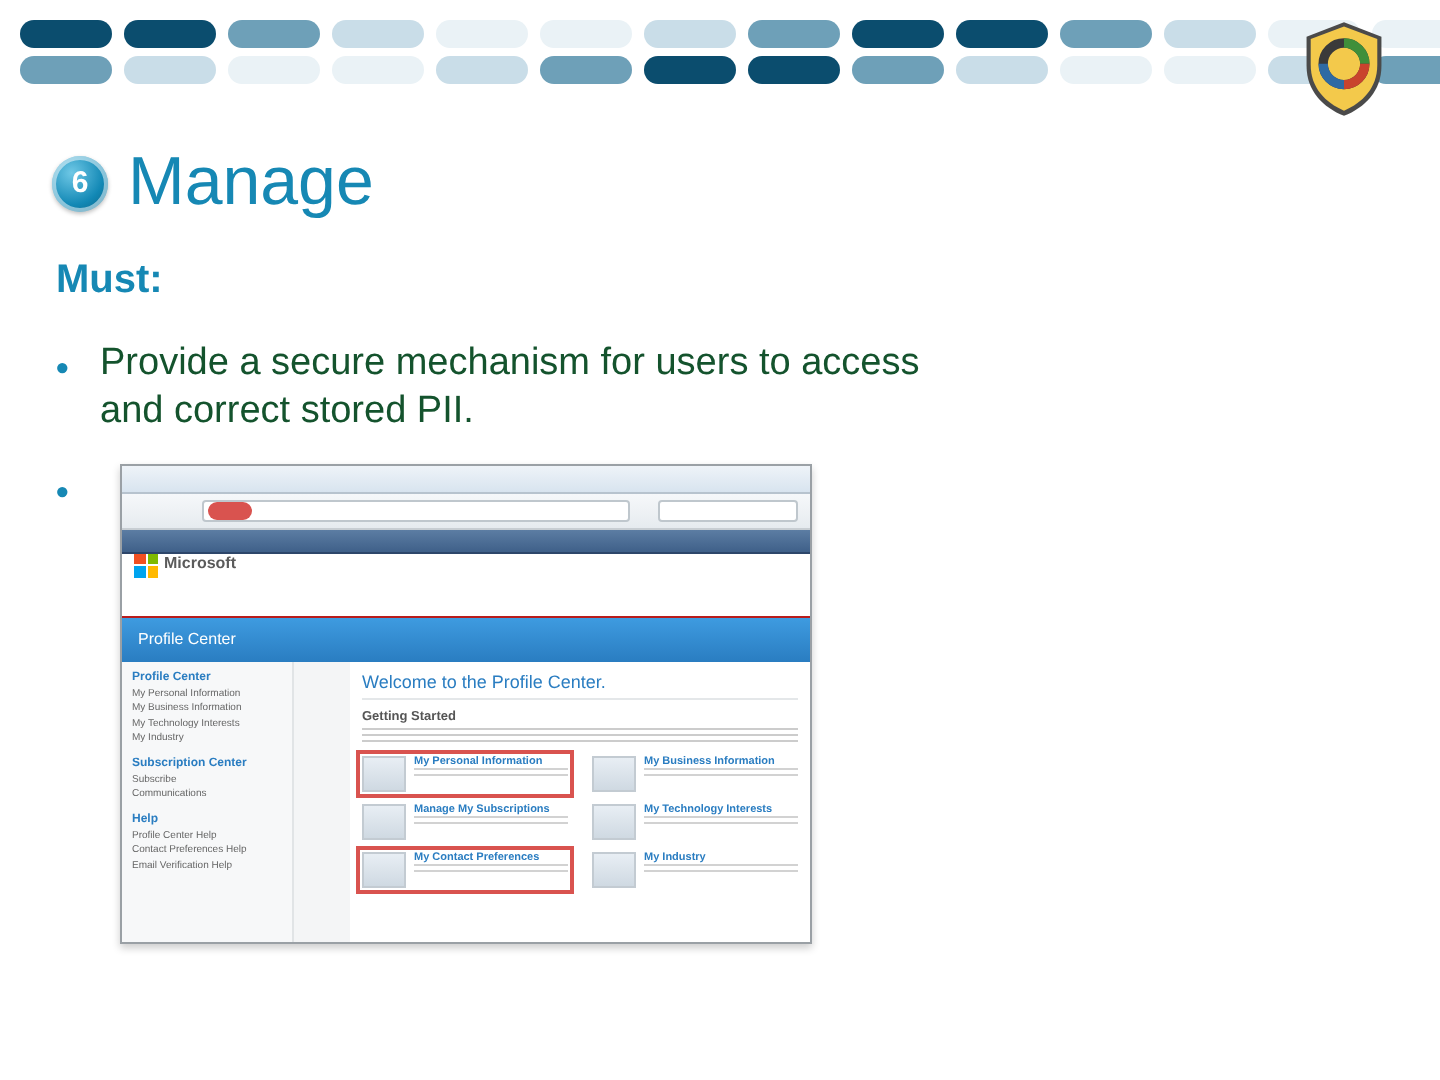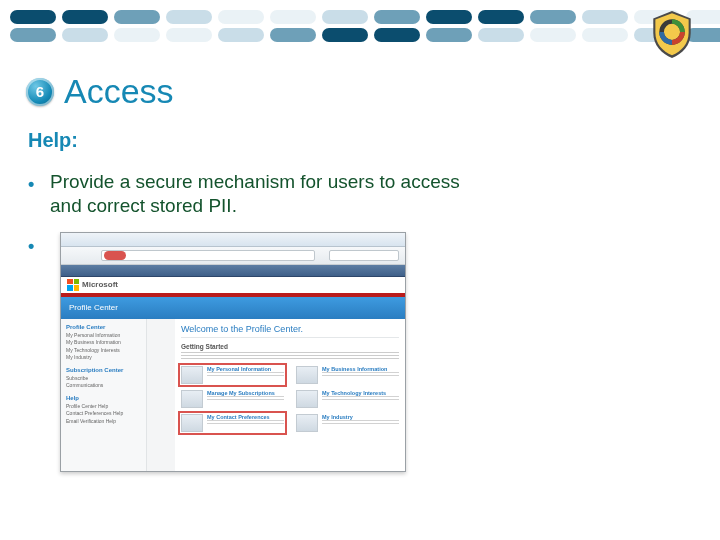--- a/index.html
+++ b/index.html
@@ -99,21 +99,21 @@
     flex-shrink: 0;
     font-size: 6px;
     color: #444;
   }
   .ss-titlebar { height: 14px; background: linear-gradient(#eef3f8,#d8e4ef); border-bottom: 1px solid #b7c3ce; }
   .ss-toolbar { height: 18px; background: linear-gradient(#f6f8fa,#e6ebef); border-bottom: 1px solid #c8ced3; position: relative; }
   .ss-url { position: absolute; left: 40px; top: 3px; right: 90px; height: 11px; background: #fff; border: 1px solid #bfc7cd; border-radius: 2px; }
   .ss-url-badge { position: absolute; left: 43px; top: 4px; width: 22px; height: 9px; border-radius: 5px; background: #d9534f; }
   .ss-search { position: absolute; right: 6px; top: 3px; width: 70px; height: 11px; background: #fff; border: 1px solid #bfc7cd; border-radius: 2px; }
   .ss-menubar { height: 12px; background: linear-gradient(#5c7da3,#3f6089); border-bottom: 1px solid #2d466a; }
-  .ss-brand { height: 20px; background: #fff; border-bottom: 4px solid #b91c1c; display: flex; align-items: center; padding-left: 6px; }
+  .ss-brand { height: 32px; background: #fff; border-bottom: 1px solid #b91c1c; display: flex; padding-left: 6px; }
   .ss-brand-box { width: 12px; height: 12px; display: grid; grid-template-columns: 1fr 1fr; grid-template-rows: 1fr 1fr; gap: 1px; margin-right: 3px; }
   .ss-brand-box span:nth-child(1){background:#f25022;} .ss-brand-box span:nth-child(2){background:#7fba00;}
   .ss-brand-box span:nth-child(3){background:#00a4ef;} .ss-brand-box span:nth-child(4){background:#ffb900;}
   .ss-brand-text { font-size: 8px; font-weight: 600; color: #5b5b5b; }
   .ss-bluebar { height: 22px; background: linear-gradient(#3e9be0,#2a7dc1); color: #fff; display: flex; align-items: center; padding-left: 8px; font-size: 8px; font-weight: 500; }
   .ss-body { display: flex; height: calc(100% - 86px); }
   .ss-side { width: 86px; background: #f7f8f9; border-right: 1px solid #e1e4e6; padding: 4px 5px; line-height: 1.5; }
   .ss-side-head { color: #2a7dc1; font-weight: 600; font-size: 6px; }
   .ss-side-item { color: #666; font-size: 5px; }
   .ss-main { flex: 1; padding: 5px 6px; background: #fff; margin-left: 28px; }
@@ -172,24 +172,24 @@
       <circle cx="50" cy="46" r="20" fill="none" stroke="#3a3a3a" stroke-width="9"></circle>
       <path d="M50 26 A20 20 0 0 1 70 46" fill="none" stroke="#3f8f3a" stroke-width="9"></path>
       <path d="M70 46 A20 20 0 0 1 50 66" fill="none" stroke="#c9432d" stroke-width="9"></path>
       <path d="M50 66 A20 20 0 0 1 30 46" fill="none" stroke="#2f6aa3" stroke-width="9"></path>
     </svg>
   </div>
 </div>
 
 <div class="title-row">
   <div class="step-badge">6</div>
-  <div class="title-text">Access</div>
+  <div class="title-text">Manage</div>
 </div>
 
-<div class="subhead">Help:</div>
+<div class="subhead">Must:</div>
 
 <div class="content">
   <div class="bullet">
     <div class="dot">•</div>
     <div class="bullet-text">Provide a secure mechanism for users to access and correct stored PII.</div>
   </div>
 
   <div class="bullet bullet-row-2">
     <div class="dot">•</div>
 

